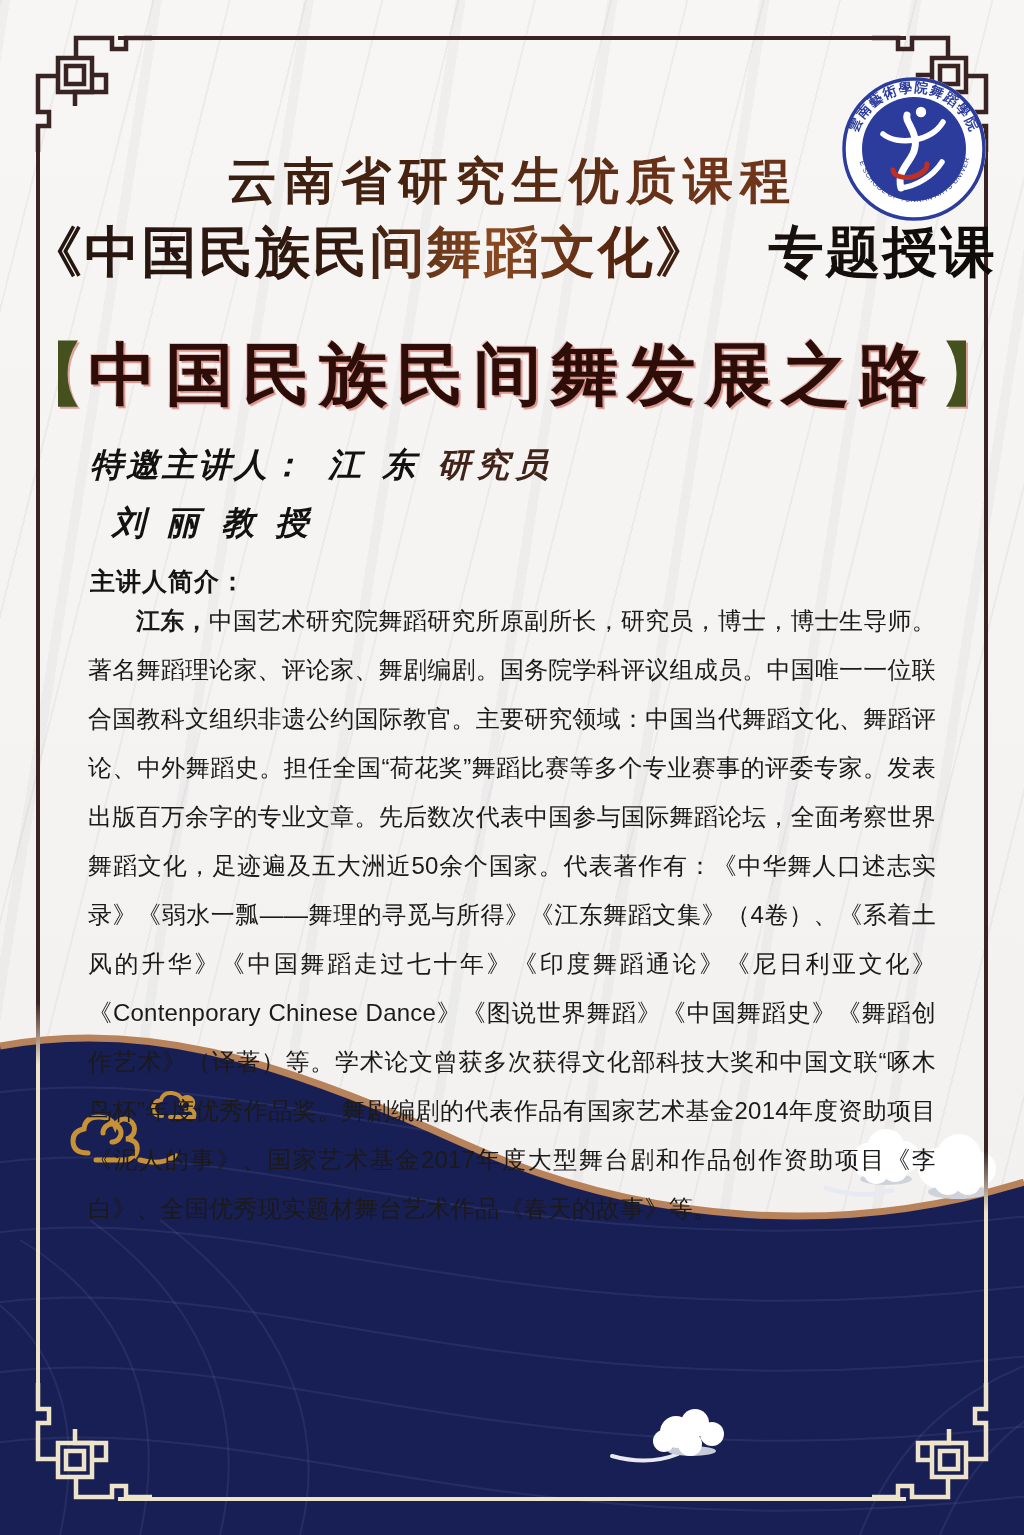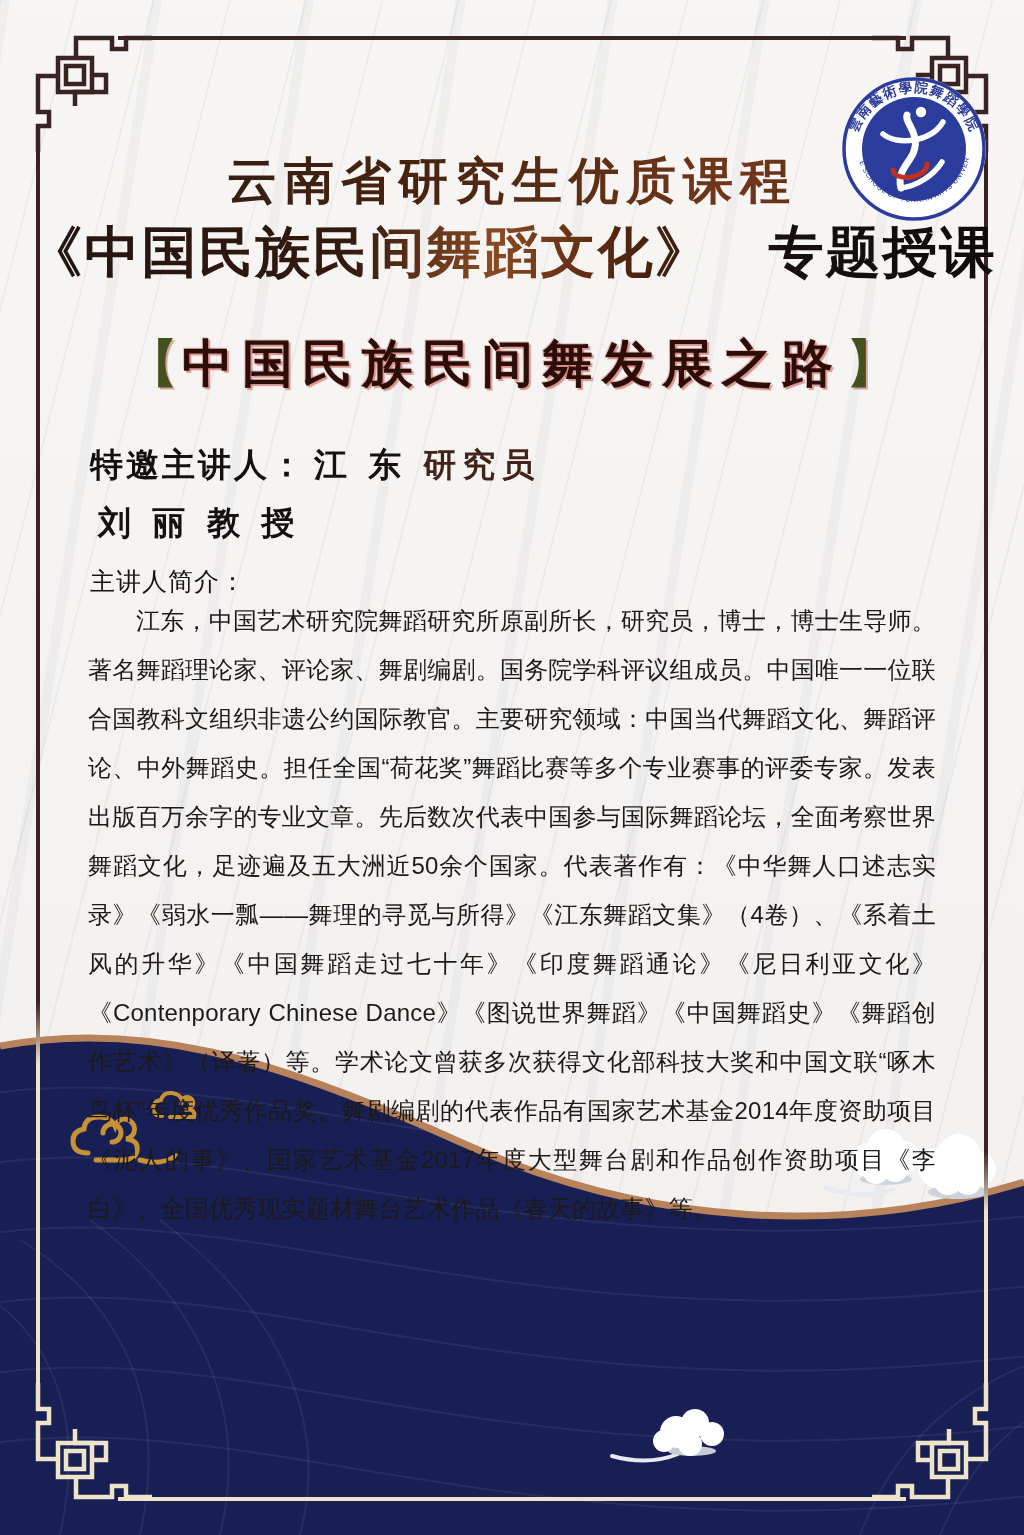--- a/index.html
+++ b/index.html
@@ -30,36 +30,36 @@
     font-family:"Liberation Serif", serif; font-weight:900; white-space:nowrap;}
   .title1{top:148px; font-size:50px; letter-spacing:7px; color:#42220f;}
   .title2{top:216px; font-size:55px; letter-spacing:2px; color:#241410;}
   @supports ((-webkit-background-clip:text) or (background-clip:text)){
     .title1{background:linear-gradient(100deg,#241914 0%,#47230f 40%,#72371b 72%,#2f170e 100%);
       -webkit-background-clip:text; background-clip:text; color:transparent;}
     .title2{background:linear-gradient(97deg,#201510 0%,#32190e 34%,#8a4a22 48%,#55260f 60%,#17100d 76%,#0e0b0a 100%);
       -webkit-background-clip:text; background-clip:text; color:transparent;}
   }
   .subtitle{position:absolute; top:330px; left:0; width:100%; text-align:center;
-    font-family:Liberation Sans, sans-serif; font-weight:900; font-size:51px; white-space:nowrap;}
+    font-family:Liberation Sans, sans-serif; font-weight:900; font-size:68px; white-space:nowrap;}
   .subtitle .br{color:#44511f; text-shadow:2px 2px 0 rgba(190,66,54,0.45);}
   .subtitle .tx{color:#2c0d08; letter-spacing:9px; margin:0 4px;
     text-shadow:2px 2px 1px rgba(196,70,58,0.55), -1px -1px 0 rgba(196,70,58,0.30);}
   
   .speakers{position:absolute; left:90px; top:443px; font-weight:bold; font-size:33px; color:#141211;}
-  .speakers .row{display:flex; align-items:center; margin-bottom:13px; white-space:pre;}
+  .speakers .row{display:flex; align-items:center; margin-bottom:13px; white-space:pre;font-style:italic;}
   .speakers .lab{letter-spacing:3px;}
-  .speakers .nm{margin-left:8px; letter-spacing:6px;}
+  .speakers .nm{margin-left:22px; letter-spacing:6px;}
   .speakers .tt{margin-left:16px; letter-spacing:6px;}
   .speakers .tt.brown{color:#42231a;}
   
-  .bio-head{position:absolute; left:90px; top:565px; font-size:25px; font-weight:normal; color:#151413; letter-spacing:1px;}
+  .bio-head{position:absolute; left:90px; top:565px; font-size:25px; font-weight:bold; color:#151413; letter-spacing:1px;}
   .bio{position:absolute; left:88px; top:596px; width:848px; font-size:24px; line-height:49px;
     color:#1c1a19; text-align:justify; text-indent:2em; margin:0; letter-spacing:0.2px;}
-  .bio b{font-weight:normal;}
+  .bio b{font-weight:bold;}
   
   .bottom{position:absolute; left:0; top:1020px; width:1024px; height:515px;}
   .bottom svg{display:block;}
   .footer{position:absolute; left:283px; top:1288px; color:#ffffff; font-weight:bold; white-space:nowrap;}
   .footer .f-line{font-size:30px; margin-bottom:24px; letter-spacing:1.5px;}
   .footer .f-line.host{letter-spacing:4px;}
   
   .logo{position:absolute; left:839px; top:74px; width:150px; height:150px;}
   .logo svg{display:block; width:150px; height:150px;}
 </style>

